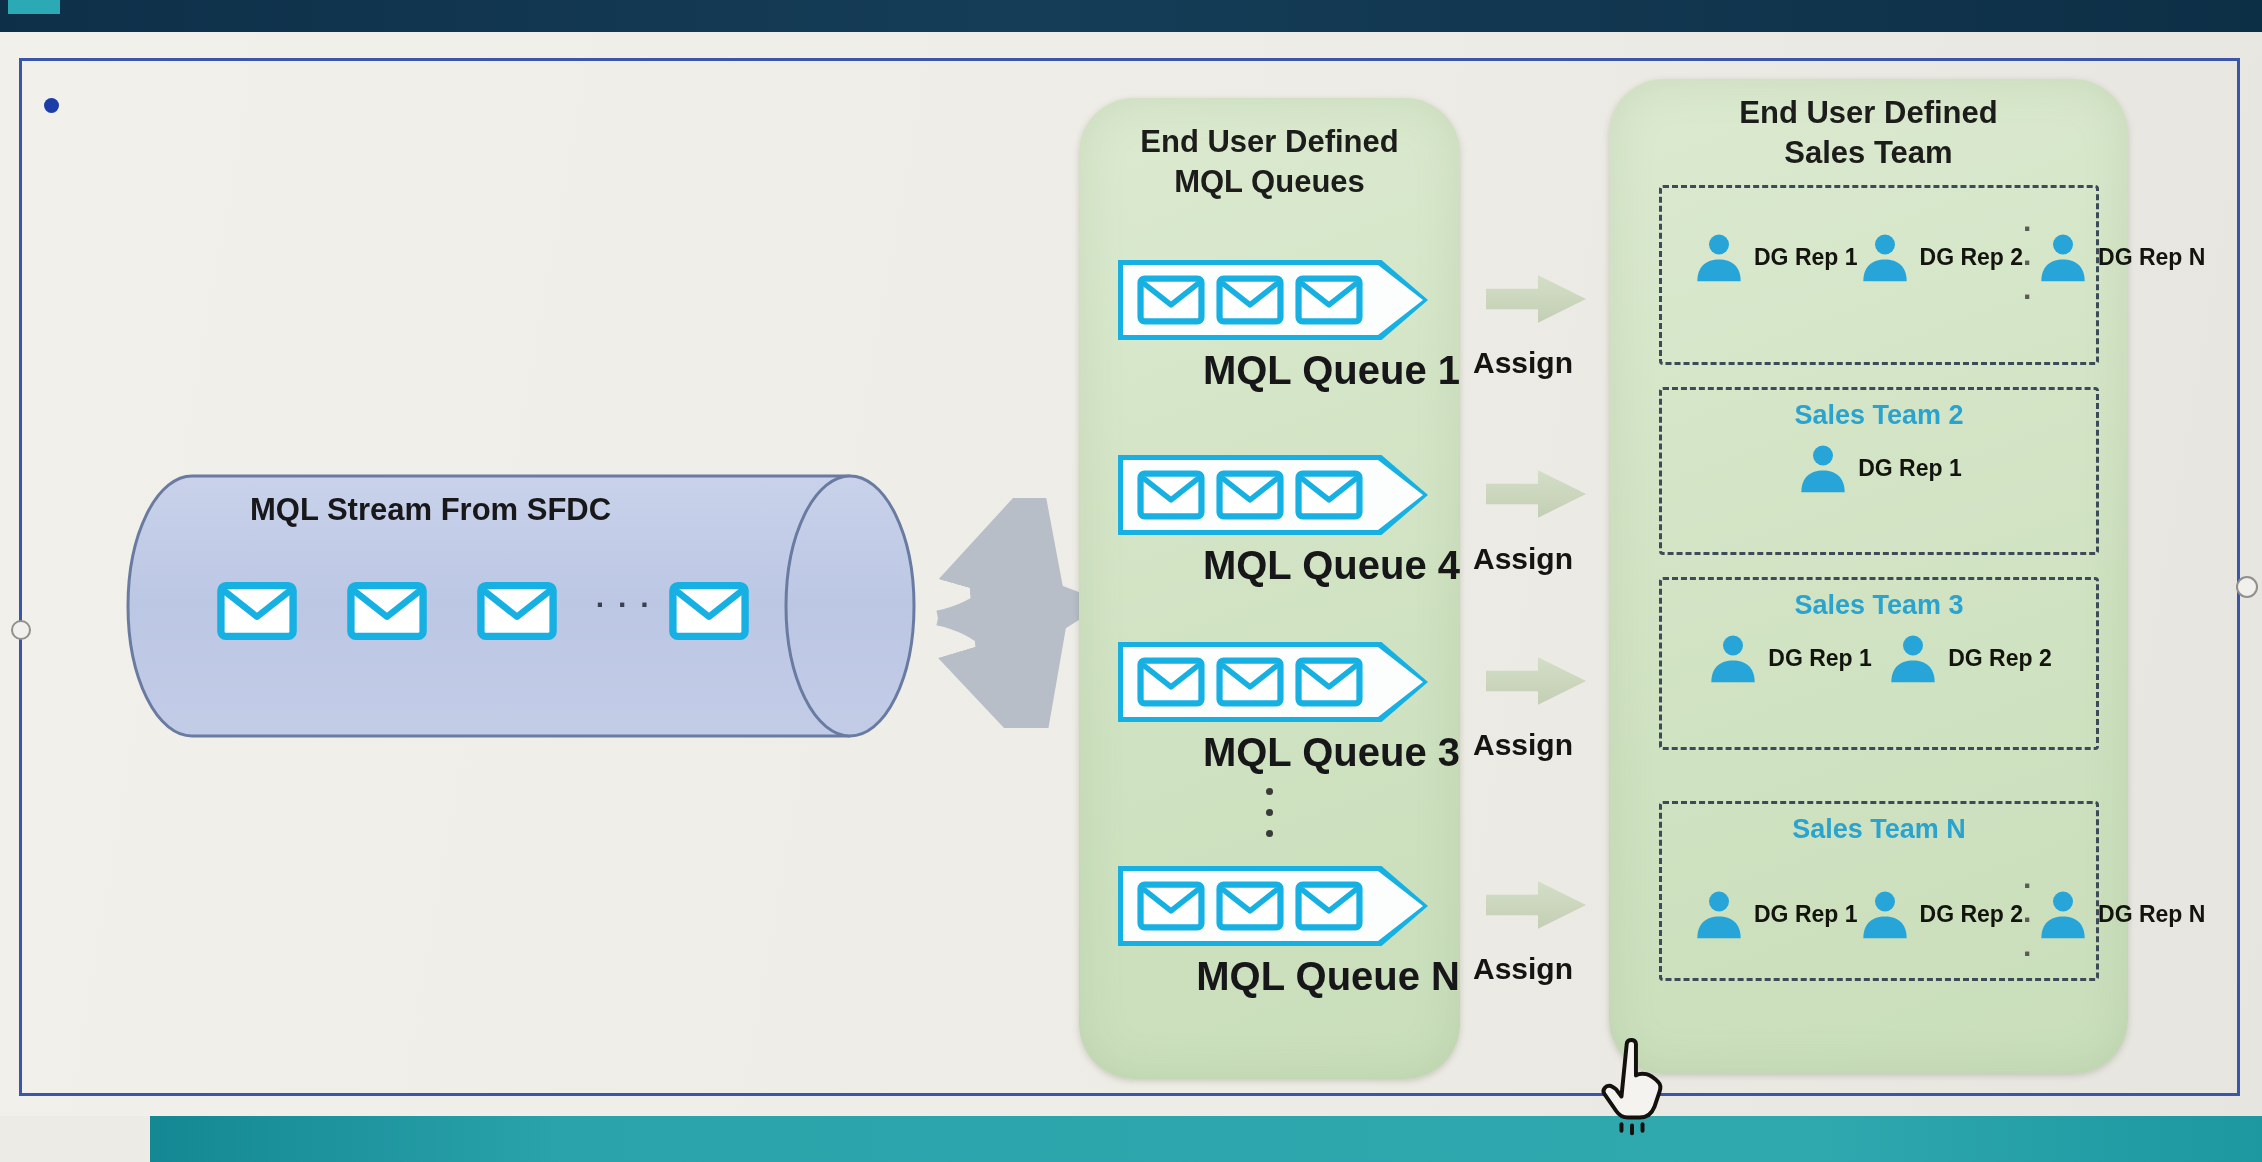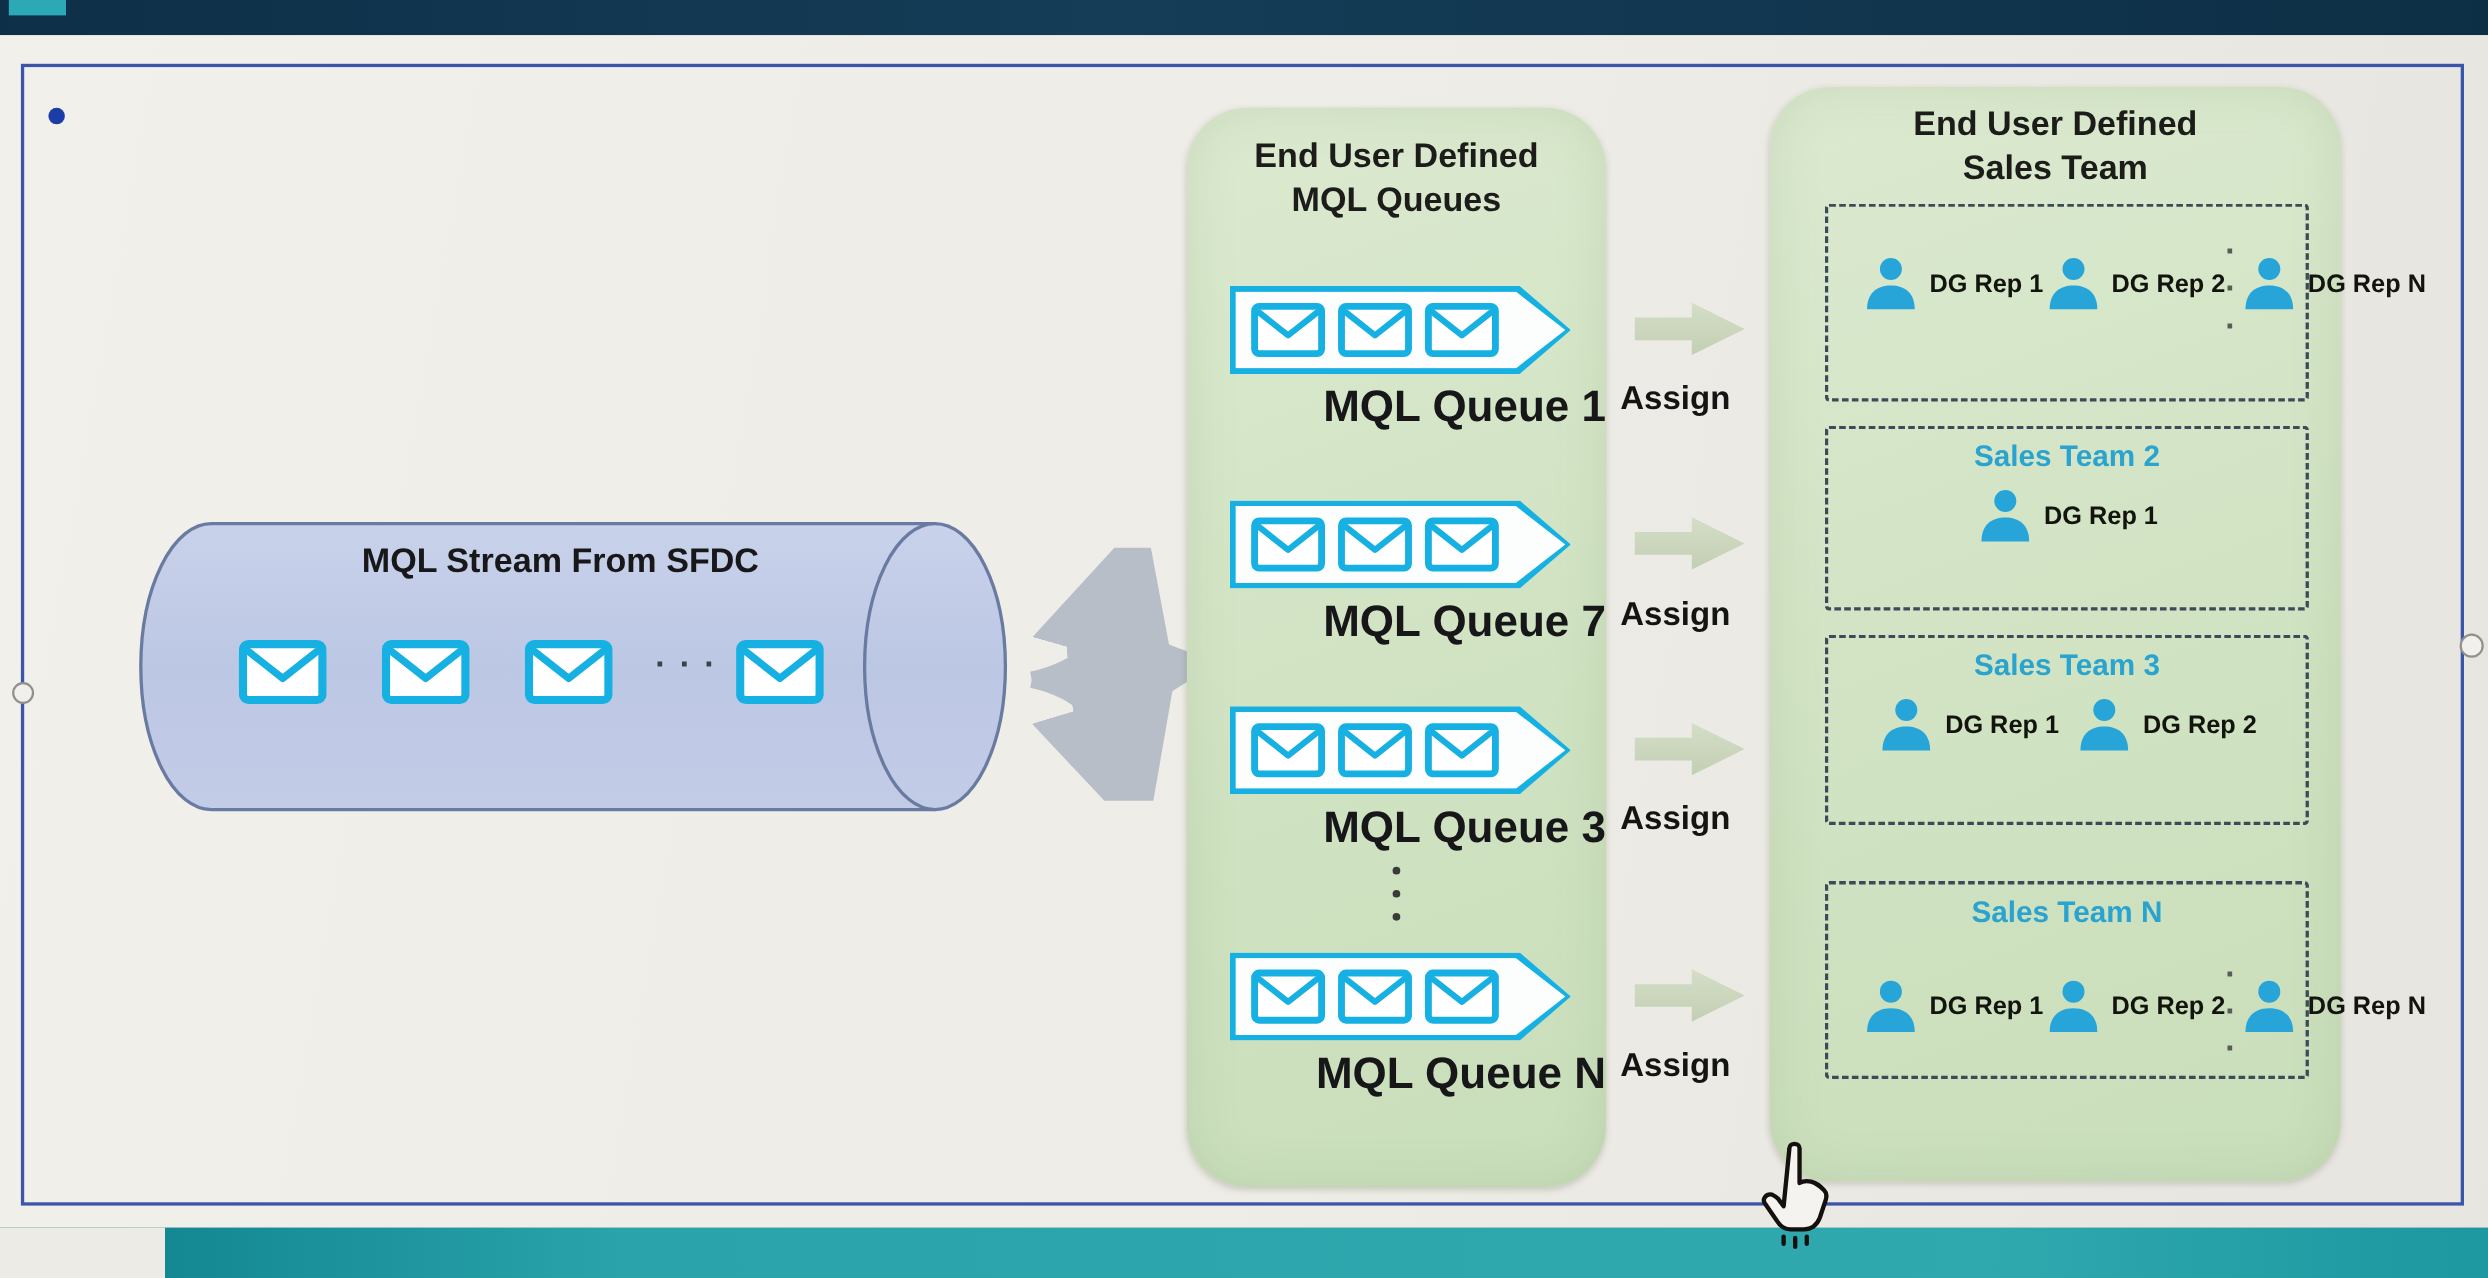--- a/index.html
+++ b/index.html
@@ -21,21 +21,21 @@
   .bottombar-notch { position: absolute; left: 0; bottom: 0; width: 150px; height: 46px; background: #edebe6; }
   .frame { position: absolute; left: 19px; top: 58px; width: 2221px; height: 1038px;
     border: 3px solid #3b55a8; }
   .blue-dot { position: absolute; left: 44px; top: 98px; width: 15px; height: 15px; border-radius: 50%; background: #1c3da8; }
   .handle { position: absolute; border-radius: 50%; background: #f2f0ec; border: 2px solid #90908c; }
   .handle-left  { left: 11px;  top: 620px; width: 20px; height: 20px; }
   .handle-right { left: 2236px; top: 576px; width: 22px; height: 22px; }
 
   
   .cylinder-svg { position: absolute; left: 60px; top: 468px; }
-  .stream-label { position: absolute; left: 250px; top: 492px; width: 440px; text-align: right;
+  .stream-label { position: absolute; left: 250px; top: 492px; width: 440px; text-align: left;
     font-weight: bold; font-size: 31px; color: #18181a; }
   .env { color: #17b0e2; display: block; }
   .env-big { position: absolute; width: 82px; height: 66px; }
   .stream-ellipsis { position: absolute; left: 588px; top: 588px; width: 72px; text-align: center;
     font-weight: bold; font-size: 30px; color: #39414e; letter-spacing: 2px; }
 
   
   .fan { position: absolute; left: 930px; top: 498px; }
 
   
@@ -180,21 +180,21 @@
           <use href="#env-sym"></use>
         </svg>
       <svg class="env env-q" viewBox="0 0 100 78">
           <use href="#env-sym"></use>
         </svg>
       <svg class="env env-q" viewBox="0 0 100 78">
           <use href="#env-sym"></use>
         </svg>
     </div>
   </div>
-  <div class="qlabel" style="top:445px">MQL Queue 7</div>
+  <div class="qlabel" style="top:445px">MQL Queue 4</div>
 
   <div class="qshape" style="top:544px">
     <div class="qouter"></div>
     <div class="qinner">
       <svg class="env env-q" viewBox="0 0 100 78">
           <use href="#env-sym"></use>
         </svg>
       <svg class="env env-q" viewBox="0 0 100 78">
           <use href="#env-sym"></use>
         </svg>

